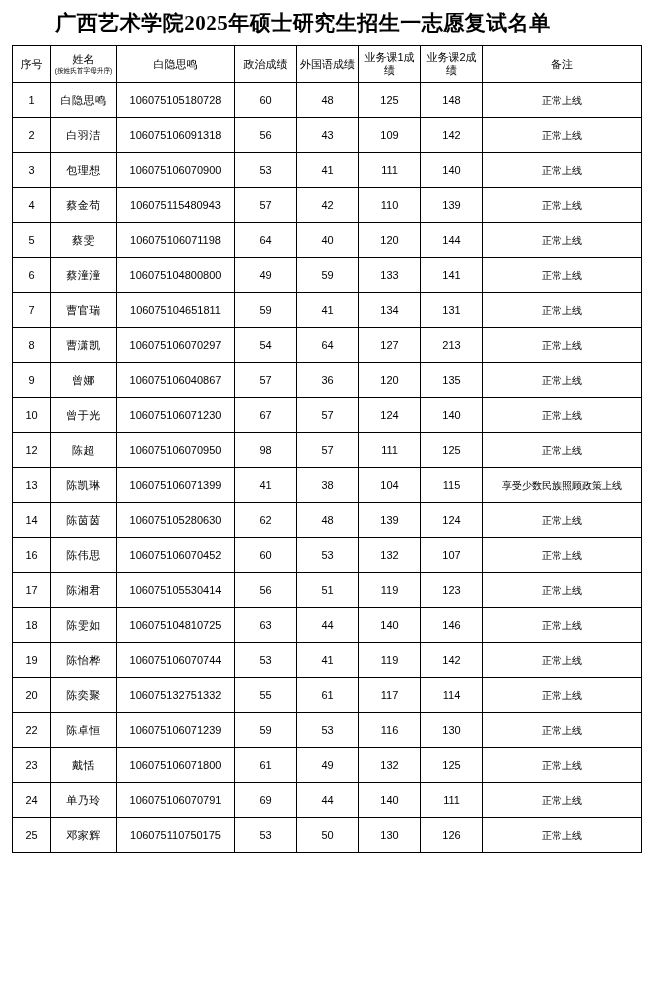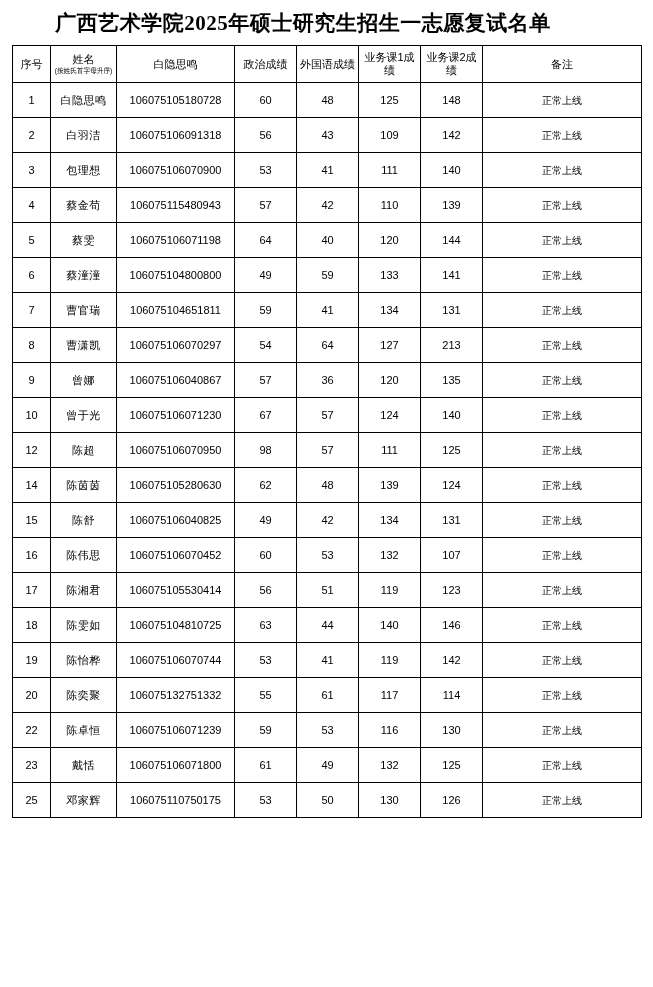--- a/index.html
+++ b/index.html
@@ -233,40 +233,40 @@
           <td class="num">12</td>
           <td class="name">陈超</td>
           <td class="num">106075106070950</td>
           <td class="num">98</td>
           <td class="num">57</td>
           <td class="num">111</td>
           <td class="num">125</td>
           <td class="remark">正常上线</td>
         </tr>
         <tr>
+          <td class="num">13</td>
+          <td class="name">陈凯琳</td>
+          <td class="num">106075106071399</td>
+          <td class="num">41</td>
+          <td class="num">38</td>
+          <td class="num">104</td>
+          <td class="num">115</td>
+          <td class="remark">享受少数民族照顾政策上线</td>
+        </tr>
+        <tr>
           <td class="num">14</td>
           <td class="name">陈茵茵</td>
           <td class="num">106075105280630</td>
           <td class="num">62</td>
           <td class="num">48</td>
           <td class="num">139</td>
           <td class="num">124</td>
           <td class="remark">正常上线</td>
         </tr>
         <tr>
-          <td class="num">15</td>
-          <td class="name">陈舒</td>
-          <td class="num">106075106040825</td>
-          <td class="num">49</td>
-          <td class="num">42</td>
-          <td class="num">134</td>
-          <td class="num">131</td>
-          <td class="remark">正常上线</td>
-        </tr>
-        <tr>
           <td class="num">16</td>
           <td class="name">陈伟思</td>
           <td class="num">106075106070452</td>
           <td class="num">60</td>
           <td class="num">53</td>
           <td class="num">132</td>
           <td class="num">107</td>
           <td class="remark">正常上线</td>
         </tr>
         <tr>
@@ -323,20 +323,30 @@
           <td class="num">23</td>
           <td class="name">戴恬</td>
           <td class="num">106075106071800</td>
           <td class="num">61</td>
           <td class="num">49</td>
           <td class="num">132</td>
           <td class="num">125</td>
           <td class="remark">正常上线</td>
         </tr>
         <tr>
+          <td class="num">24</td>
+          <td class="name">单乃玲</td>
+          <td class="num">106075106070791</td>
+          <td class="num">69</td>
+          <td class="num">44</td>
+          <td class="num">140</td>
+          <td class="num">111</td>
+          <td class="remark">正常上线</td>
+        </tr>
+        <tr>
           <td class="num">25</td>
           <td class="name">邓家辉</td>
           <td class="num">106075110750175</td>
           <td class="num">53</td>
           <td class="num">50</td>
           <td class="num">130</td>
           <td class="num">126</td>
           <td class="remark">正常上线</td>
         </tr>
       </tbody>

